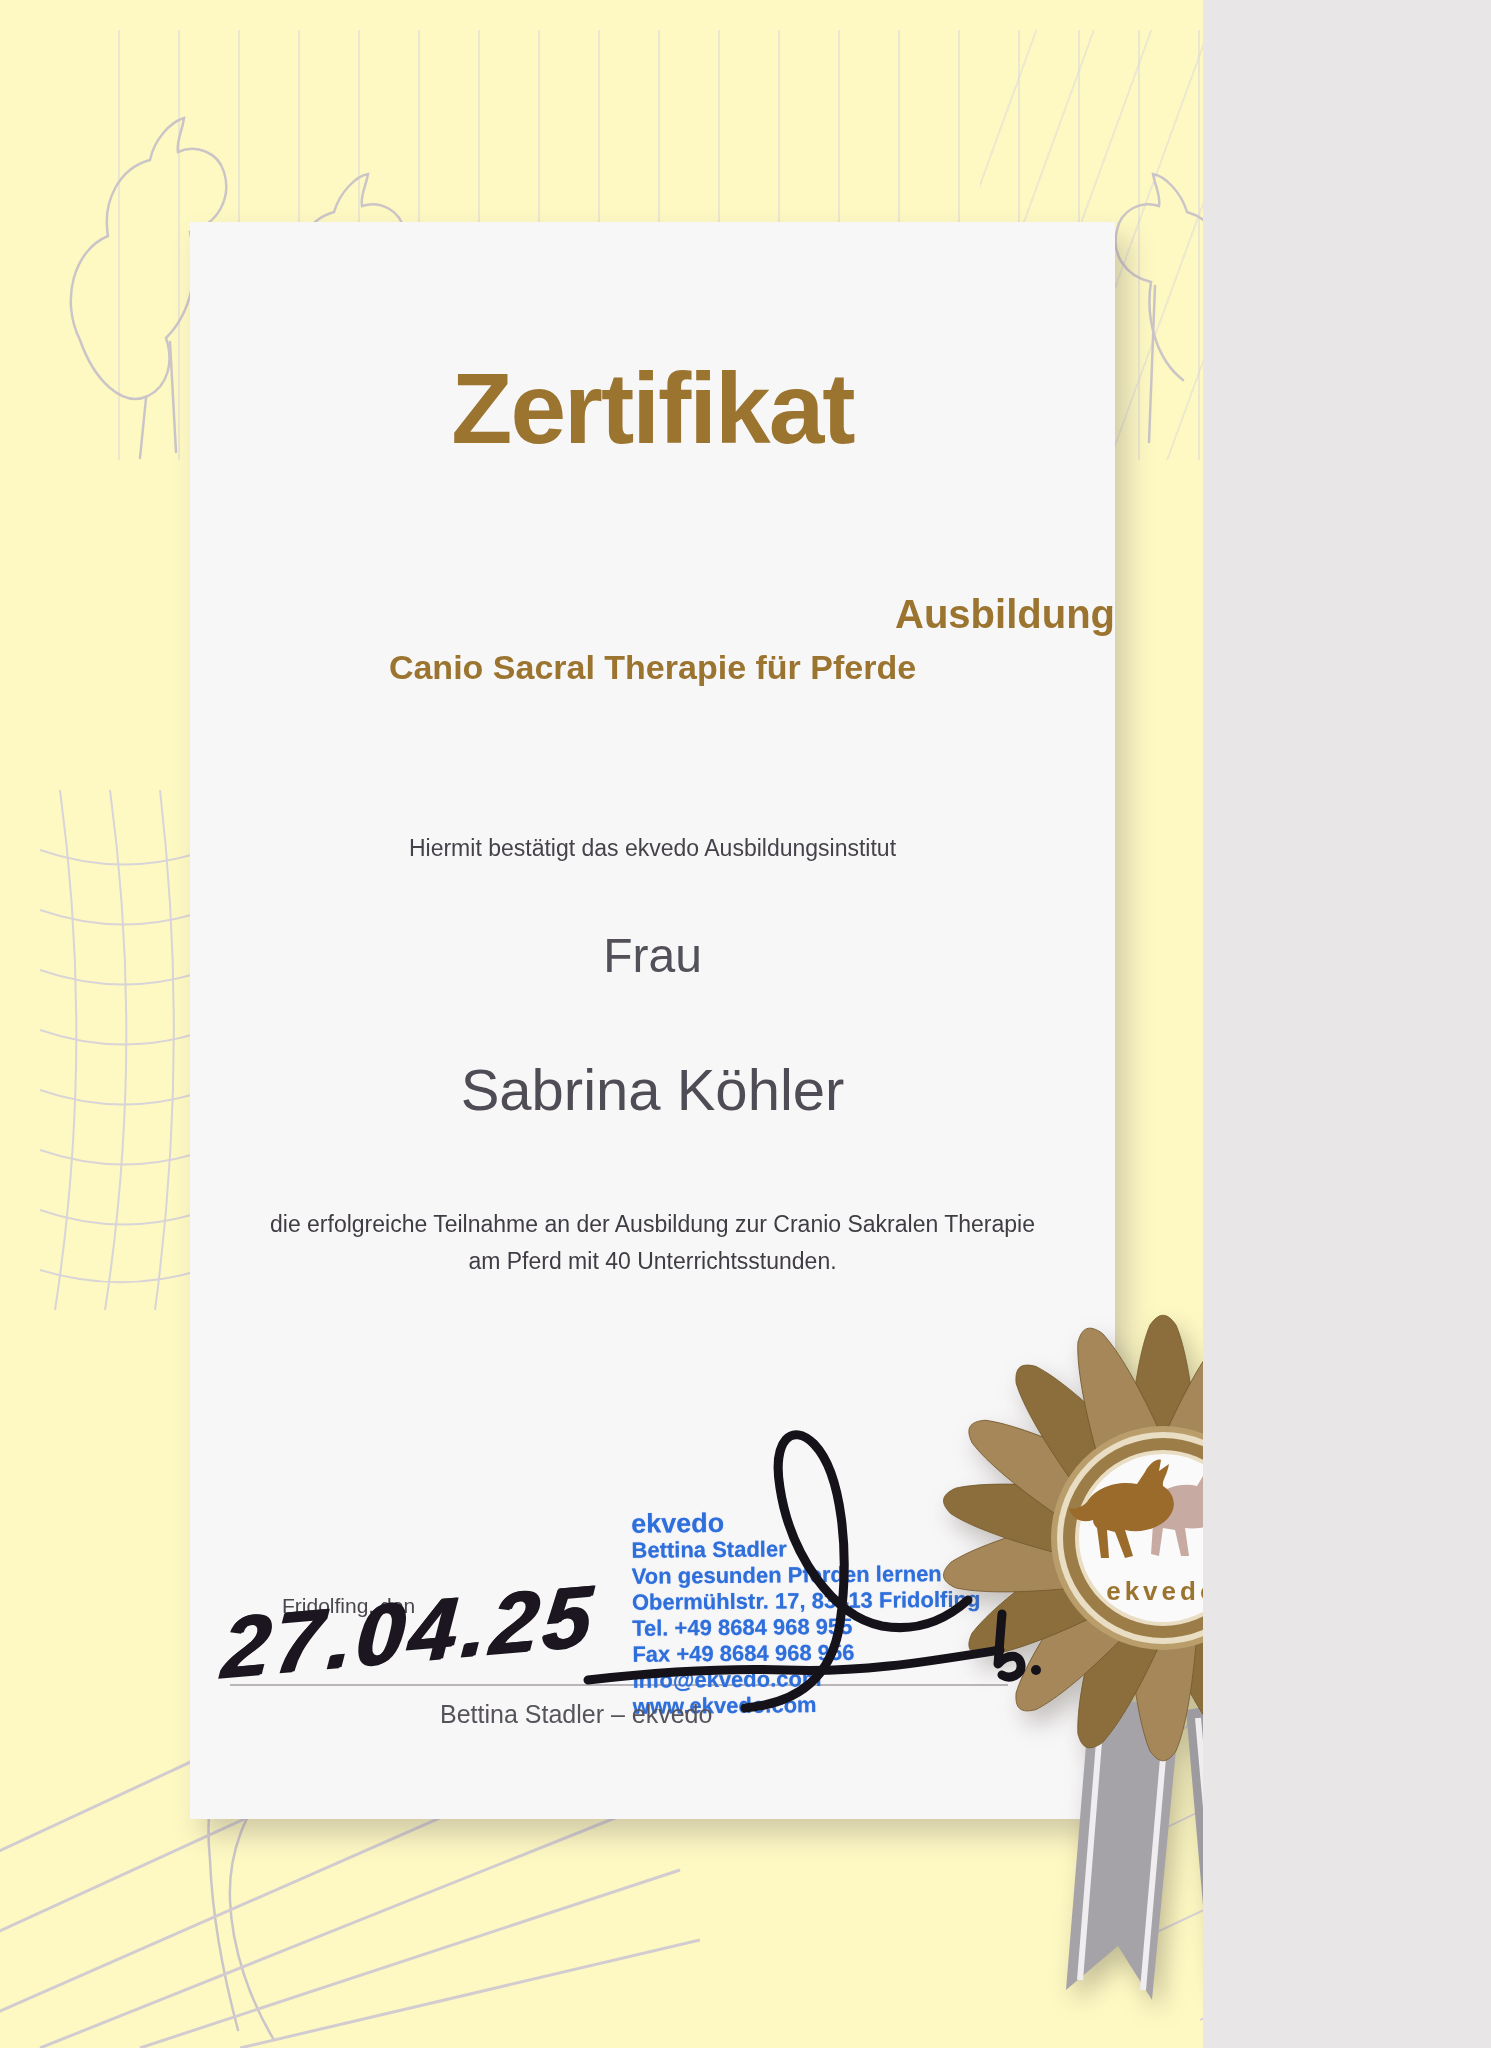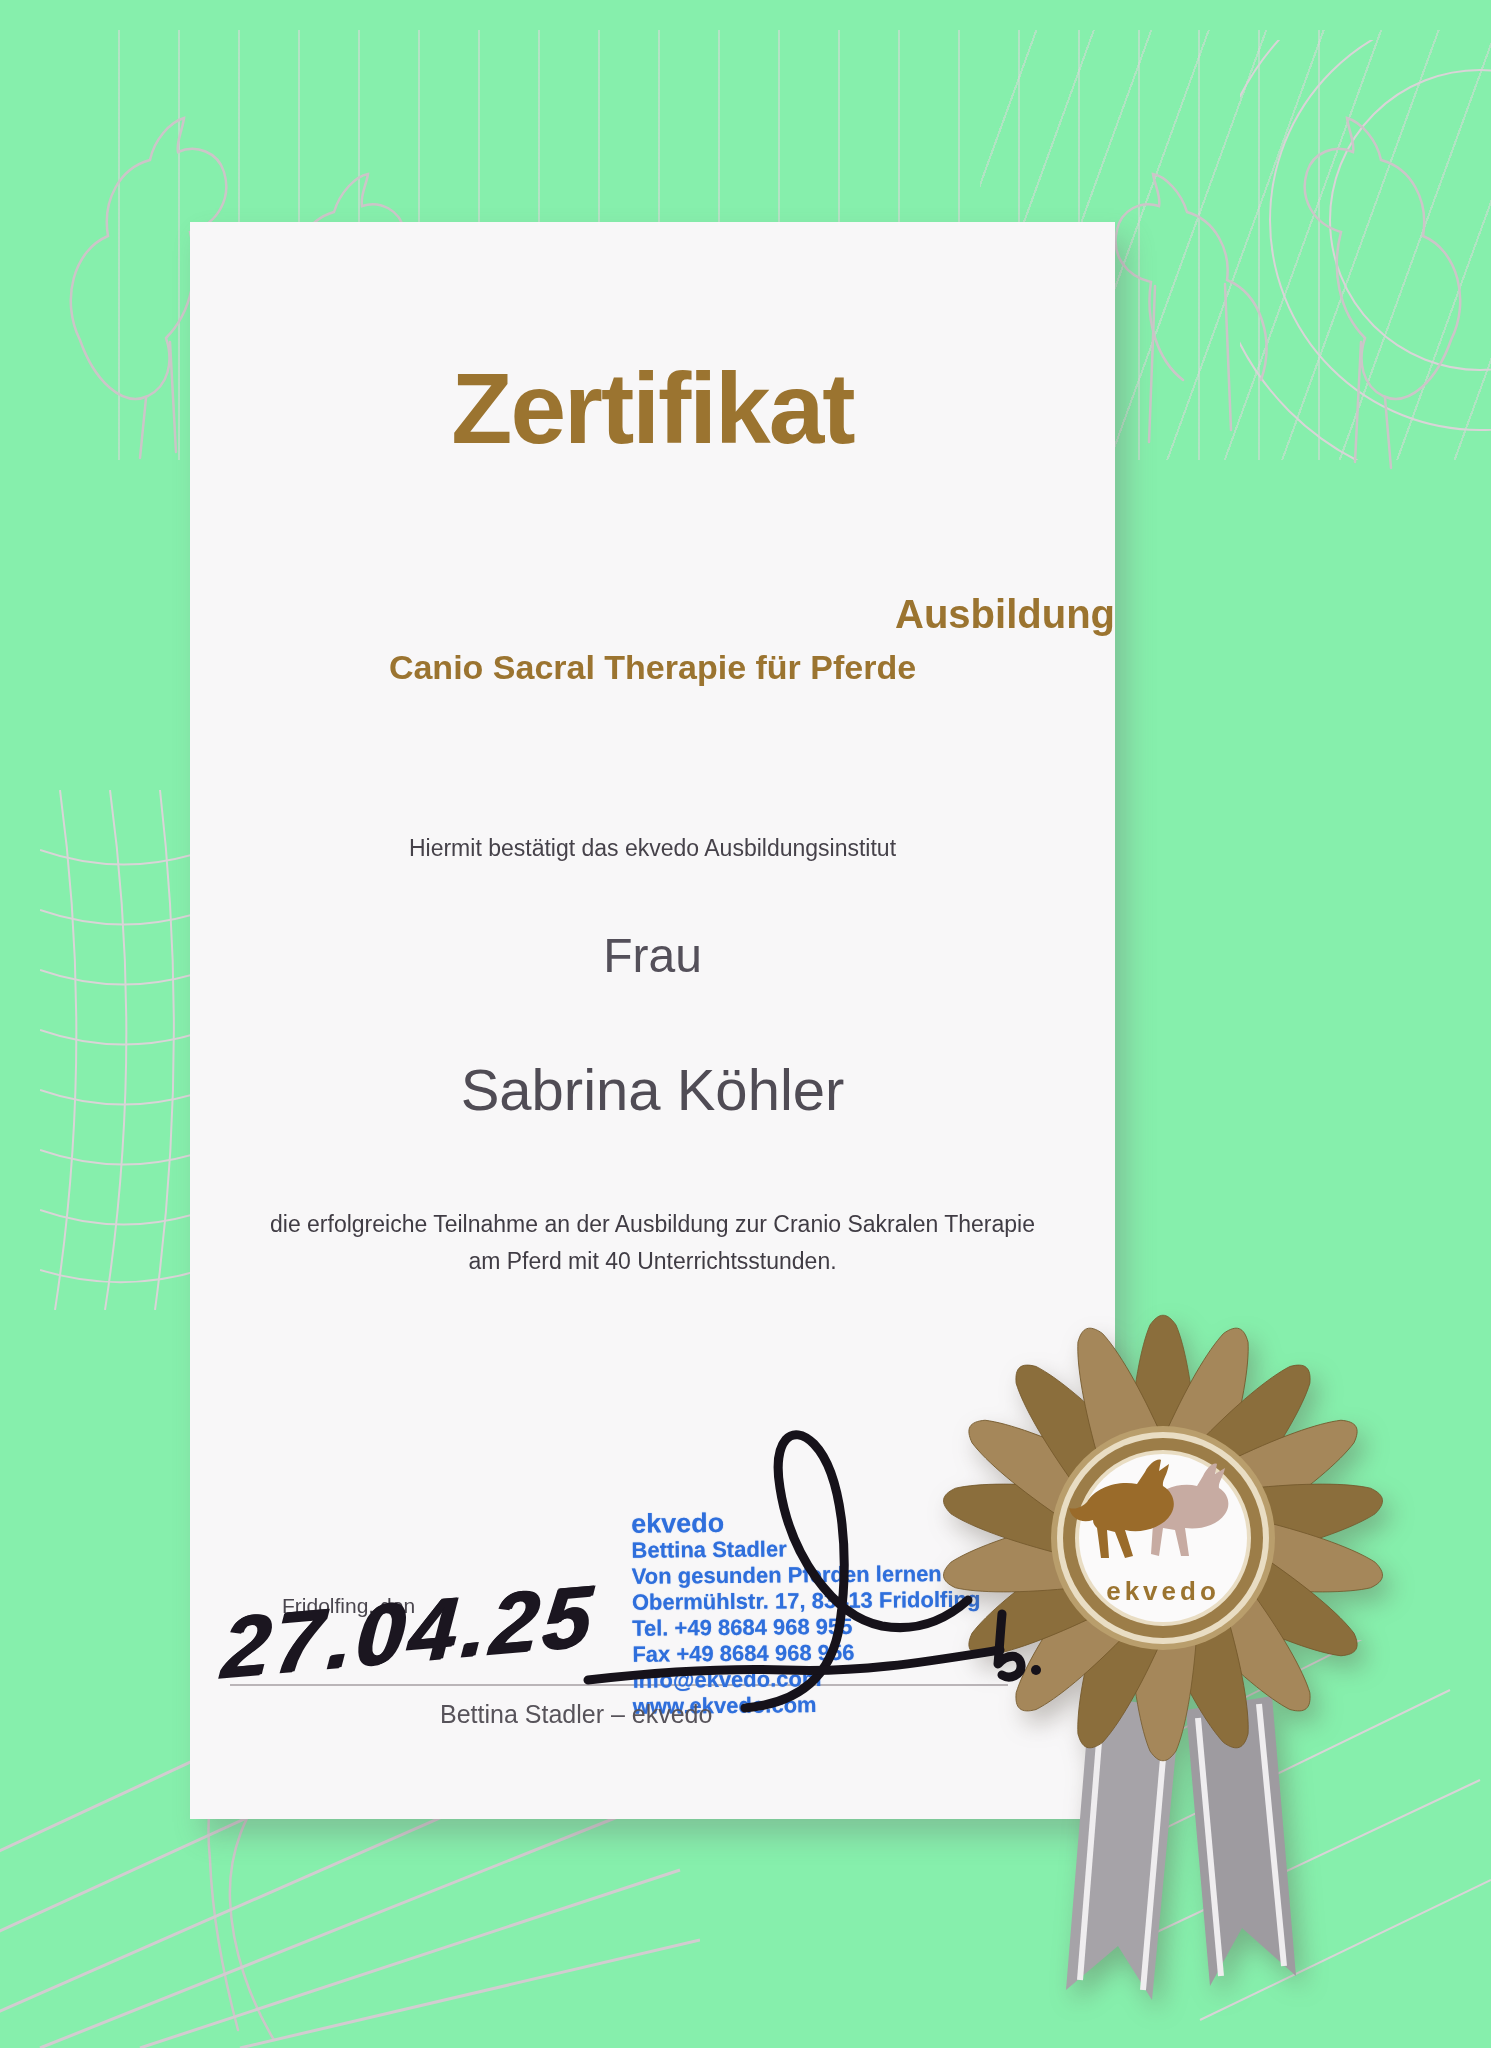--- a/index.html
+++ b/index.html
@@ -1,16 +1,16 @@
 <!DOCTYPE html>
 <html><head>
 <meta charset="utf-8">
 <style>
   html,body{margin:0;padding:0;background:#e9e6e8;}
-  .page{position:relative;width:1491px;height:2048px;background:#86efac;overflow:hidden;
+  .page{position:relative;width:1203px;height:2048px;background:#fef9c3;overflow:hidden;
         font-family:"Liberation Sans",sans-serif;}
   .abs{position:absolute;}
 
   
   .pinstripes-v{left:60px;top:30px;width:1300px;height:430px;opacity:.55;
     background:repeating-linear-gradient(90deg,rgba(0,0,0,0) 0 58px,#dcd8da 58px 60px);}
   .pinstripes-d{left:980px;top:30px;width:511px;height:430px;opacity:.5;
     background:repeating-linear-gradient(110deg,rgba(0,0,0,0) 0 52px,#dcd8da 52px 54px);}
   .fan-bl{left:0;top:1560px;}
   .fan-br{left:1120px;top:1640px;}

